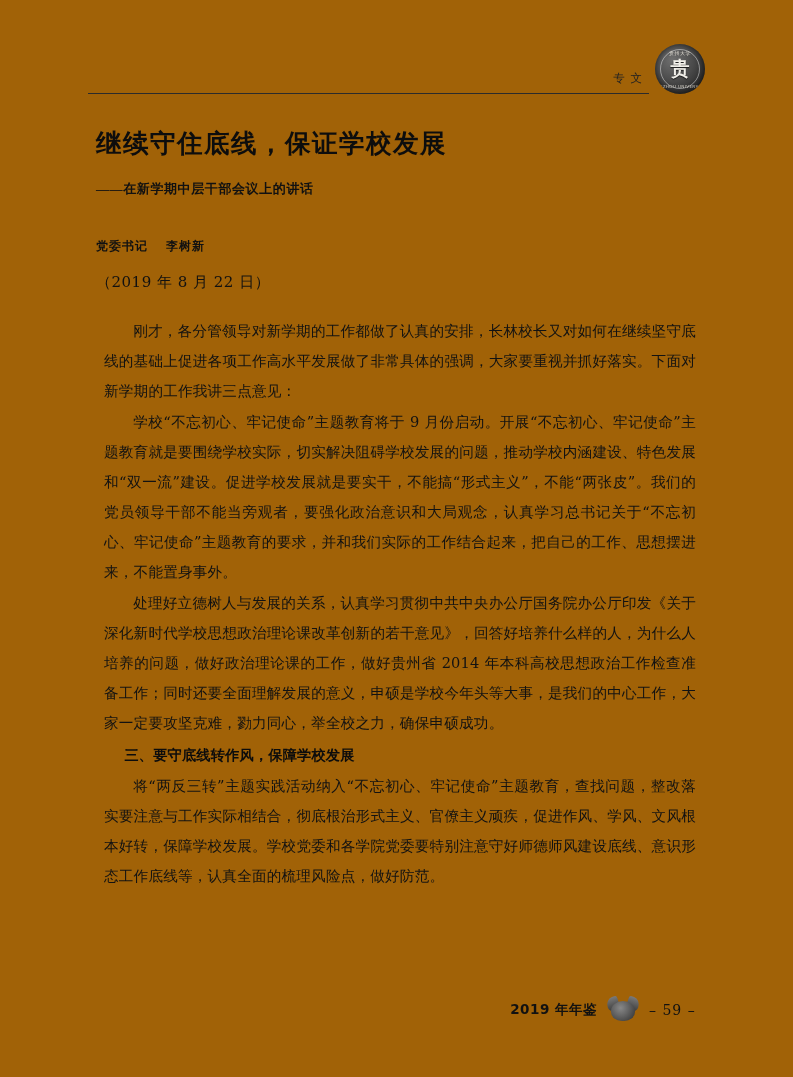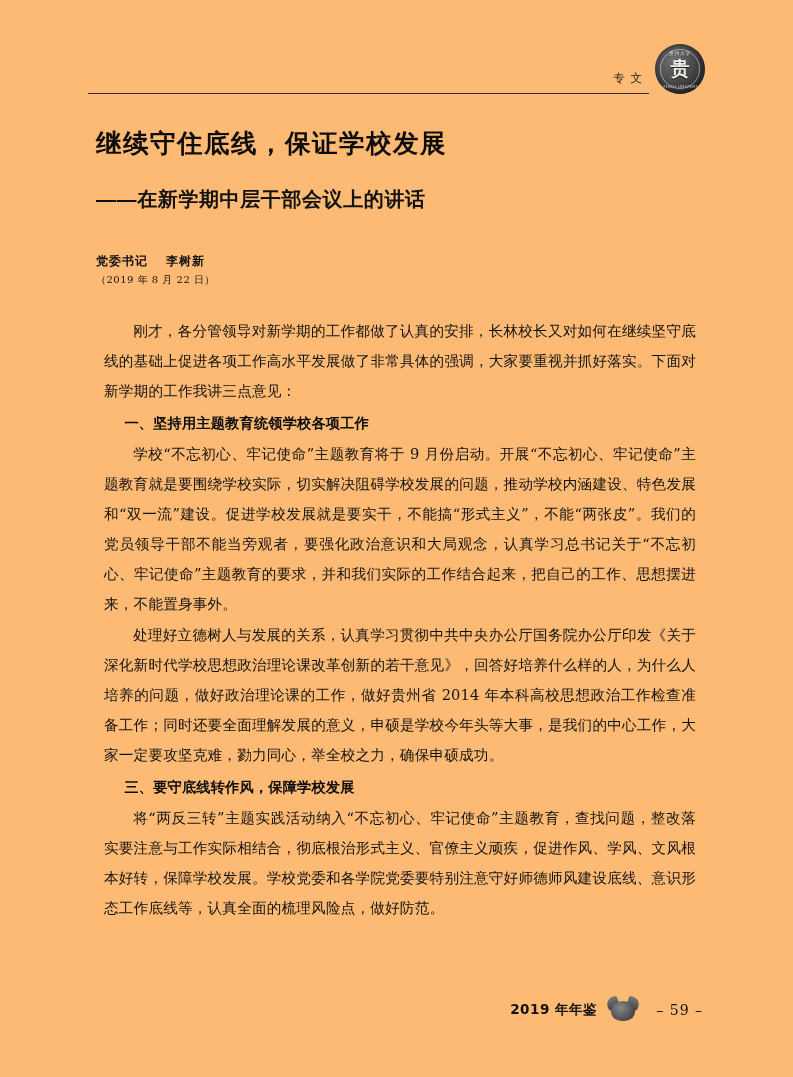--- a/index.html
+++ b/index.html
@@ -12,21 +12,21 @@
     height: 1077px;
     font-family: "DejaVu Sans", "Liberation Sans", sans-serif;
     color: #1a1a1a;
     position: relative;
     overflow: hidden;
   }
   .page {
     position: relative;
     width: 793px;
     height: 1077px;
-    background: #fdba74;
+    background: #a16207;
   }
 
   
   .header {
     position: absolute;
     top: 44px;
     left: 88px;
     right: 88px;
     height: 56px;
   }
@@ -105,39 +105,39 @@
   }
   .doc-title {
     font-size: 25.5px;
     font-weight: bold;
     letter-spacing: 1.5px;
     color: #0d0d0d;
     font-family: "DejaVu Sans", "Liberation Sans", sans-serif;
     line-height: 1.25;
   }
   .doc-subtitle {
-    margin-top: 26px;
-    font-size: 20px;
+    margin-top: 20px;
+    font-size: 13px;
     font-weight: bold;
     letter-spacing: 0.6px;
     color: #111;
-    font-family: Liberation Sans, sans-serif;
+    font-family: Liberation Serif, serif;
   }
   .byline {
     margin-top: 40px;
     font-size: 12px;
     font-weight: bold;
     letter-spacing: 1px;
     color: #111;
     font-family: "DejaVu Sans", "Liberation Sans", sans-serif;
   }
   .byline .role { margin-right: 18px; }
   .dateline {
-    margin-top: 3px;
-    font-size: 10px;
+    margin-top: 18px;
+    font-size: 15px;
     color: #111;
     letter-spacing: 0.5px;
     font-family: "DejaVu Serif", "Liberation Serif", serif;
   }
 
   
   .body-block {
     position: absolute;
     top: 316px;
     left: 96px;
@@ -208,21 +208,20 @@
     border-radius: 60% 20% 50% 40%;
   }
   .footer-emblem .e-wing-l { left: 0; transform: rotate(-18deg); }
   .footer-emblem .e-wing-r { right: 0; transform: rotate(18deg) scaleX(-1); }
   .footer-page {
     font-size: 14px;
     letter-spacing: 1px;
     color: #111;
     font-family: "DejaVu Serif", "Liberation Serif", serif;
     min-width: 54px;
-    text-align: right;
   }
 </style>
 </head>
 <body>
 
 <div class="page">
 
   <div class="header">
     <div class="header-rule"></div>
     <div class="header-label">专 文</div>
@@ -238,21 +237,20 @@
     <div class="doc-title">继续守住底线，保证学校发展</div>
     <div class="doc-subtitle">——在新学期中层干部会议上的讲话</div>
     <div class="byline">
       <span class="role">党委书记</span><span>李树新</span>
     </div>
     <div class="dateline">（2019 年 8 月 22 日）</div>
   </div>
 
   <div class="body-block">
     <p class="para">刚才，各分管领导对新学期的工作都做了认真的安排，长林校长又对如何在继续坚守底线的基础上促进各项工作高水平发展做了非常具体的强调，大家要重视并抓好落实。下面对新学期的工作我讲三点意见：</p>
-    <p class="subhead">一、坚持用主题教育统领学校各项工作</p>
     <p class="para">学校“不忘初心、牢记使命”主题教育将于 9 月份启动。开展“不忘初心、牢记使命”主题教育就是要围绕学校实际，切实解决阻碍学校发展的问题，推动学校内涵建设、特色发展和“双一流”建设。促进学校发展就是要实干，不能搞“形式主义”，不能“两张皮”。我们的党员领导干部不能当旁观者，要强化政治意识和大局观念，认真学习总书记关于“不忘初心、牢记使命”主题教育的要求，并和我们实际的工作结合起来，把自己的工作、思想摆进来，不能置身事外。</p>
     <p class="para">处理好立德树人与发展的关系，认真学习贯彻中共中央办公厅国务院办公厅印发《关于深化新时代学校思想政治理论课改革创新的若干意见》，回答好培养什么样的人，为什么人培养的问题，做好政治理论课的工作，做好贵州省 2014 年本科高校思想政治工作检查准备工作；同时还要全面理解发展的意义，申硕是学校今年头等大事，是我们的中心工作，大家一定要攻坚克难，勠力同心，举全校之力，确保申硕成功。</p>
     <p class="subhead">三、要守底线转作风，保障学校发展</p>
     <p class="para">将“两反三转”主题实践活动纳入“不忘初心、牢记使命”主题教育，查找问题，整改落实要注意与工作实际相结合，彻底根治形式主义、官僚主义顽疾，促进作风、学风、文风根本好转，保障学校发展。学校党委和各学院党委要特别注意守好师德师风建设底线、意识形态工作底线等，认真全面的梳理风险点，做好防范。</p>
   </div>
 
   <div class="footer">
     <div class="footer-inner">
       <span class="footer-year">2019 年年鉴</span>
       <span class="footer-emblem">

